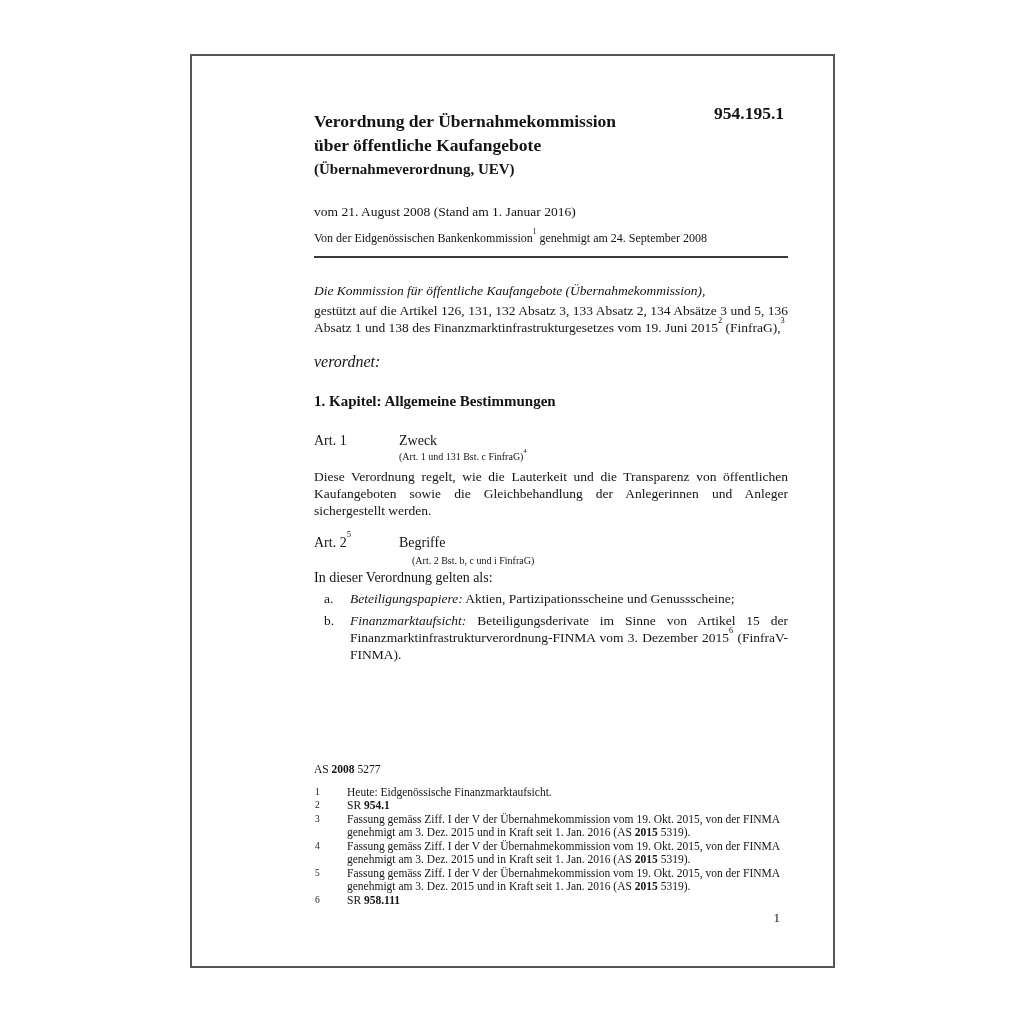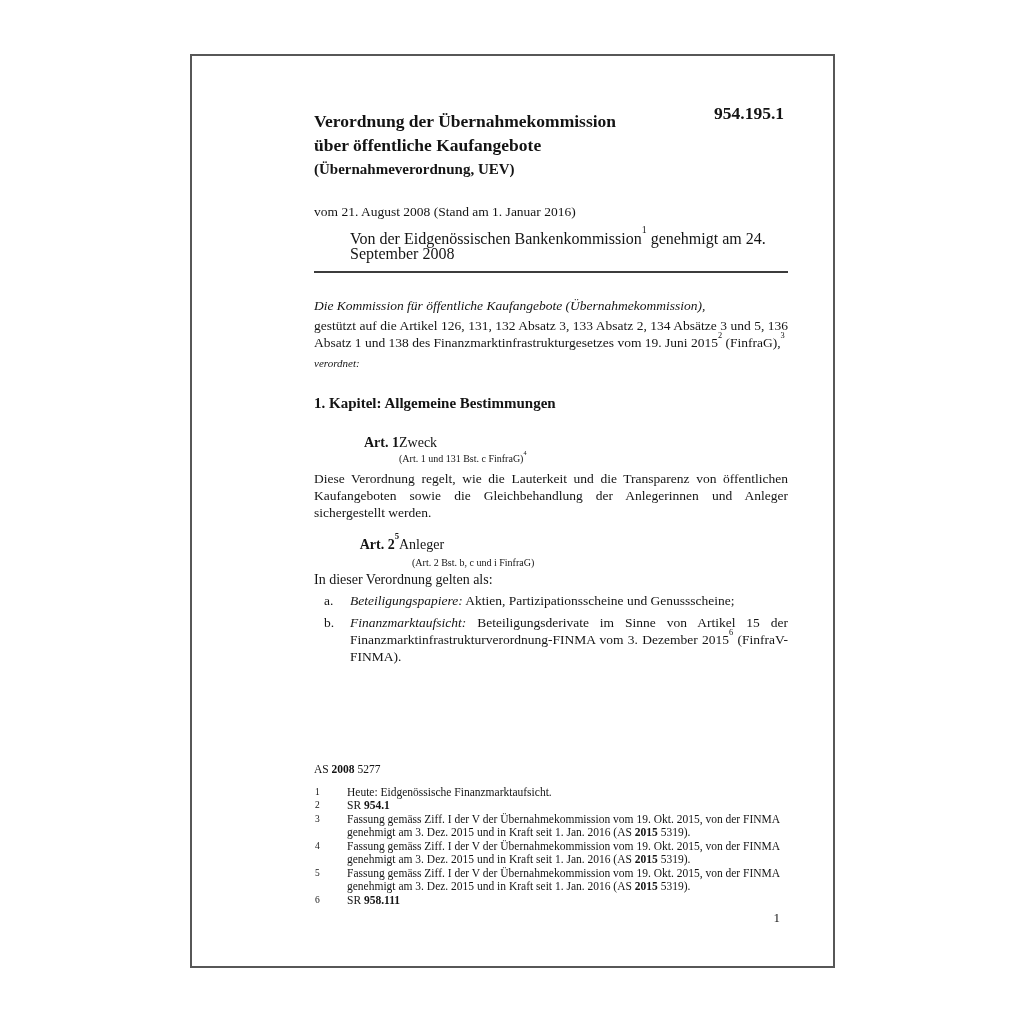--- a/index.html
+++ b/index.html
@@ -17,33 +17,33 @@
   sup { font-size:62%; line-height:0; position:relative; top:-0.45em; }
 
   .docnum {
     position:absolute; top:46px; left:0; right:4px; text-align:right;
     font-size:17.5px; font-weight:bold; line-height:22px;
   }
   .title { margin-top:53px; font-size:17.5px; font-weight:bold; line-height:24px; }
   .title span { display:block; }
   .subtitle { margin-top:2px; font-size:15px; font-weight:bold; line-height:20px; }
   .dateline { margin-top:24px; font-size:13.5px; line-height:17px; }
-  .approval { margin-top:11px; font-size:16px; line-height:15px;margin-left:36px; }
+  .approval { margin-top:11px; font-size:12px; line-height:15px; }
   .rule { border:none; border-top:2px solid #3c3c3c; margin:10px 0 0 0; }
 
   .pre-intro { margin-top:24px; font-size:13.5px; line-height:17px; font-style:italic; }
   .legal { margin-top:3px; font-size:13.5px; line-height:17px; text-align:justify; }
-  .enacts { margin-top:4px; font-size:11px; line-height:17px; font-style:italic; }
+  .enacts { margin-top:17px; font-size:16px; line-height:17px; font-style:italic; }
 
   .chapter { margin-top:22px; font-size:15px; font-weight:bold; line-height:19px; }
 
   .arthead { font-size:14px; line-height:18px; }
   .arthead.a1 { margin-top:21px; }
   .arthead.a2 { margin-top:15px; }
-  .artlabel { display:inline-block; width:85px; font-weight:bold;text-align:right; }
+  .artlabel { display:inline-block; width:85px; font-weight:normal; }
   .artref { margin:1px 0 0 85px; font-size:10px; line-height:12px; }
   .artref.r2 { margin-top:3px;padding-left:13px; }
   .artbody { margin-top:5px; font-size:13.5px; line-height:17px; text-align:justify; }
   .artintro { margin-top:2px; font-size:14px; line-height:17px; }
 
   .listitem { position:relative; margin-top:4px; padding-left:36px;
               font-size:13.5px; line-height:17px; }
   .listitem.itb { margin-top:5px; }
   .marker { position:absolute; left:10px; top:0; }
   .itemtext { display:block; text-align:justify; }
@@ -82,21 +82,21 @@
 
     <h2 class="chapter">1. Kapitel: Allgemeine Bestimmungen</h2>
 
     <div class="arthead a1">
       <span class="artlabel"><span>Art. 1</span><sup></sup></span><span class="arttitle">Zweck</span>
     </div>
     <div class="artref"><span>(Art. 1 und 131 Bst. c FinfraG)</span><sup>4</sup></div>
     <p class="artbody">Diese Verordnung regelt, wie die Lauterkeit und die Transparenz von öffentlichen Kaufangeboten sowie die Gleichbehandlung der Anlegerinnen und Anleger sichergestellt werden.</p>
 
     <div class="arthead a2">
-      <span class="artlabel"><span>Art. 2</span><sup>5</sup></span><span class="arttitle">Anleger</span>
+      <span class="artlabel"><span>Art. 2</span><sup>5</sup></span><span class="arttitle">Begriffe</span>
     </div>
     <div class="artref r2"><span>(Art. 2 Bst. b, c und i FinfraG)</span><sup></sup></div>
     <p class="artintro">In dieser Verordnung gelten als:</p>
 
     <div class="listitem">
       <span class="marker">a.</span>
       <span class="itemtext"><span class="i">Beteiligungspapiere:</span><span> Aktien, Partizipationsscheine und Genussscheine;</span></span>
     </div>
     <div class="listitem itb">
       <span class="marker">b.</span>

